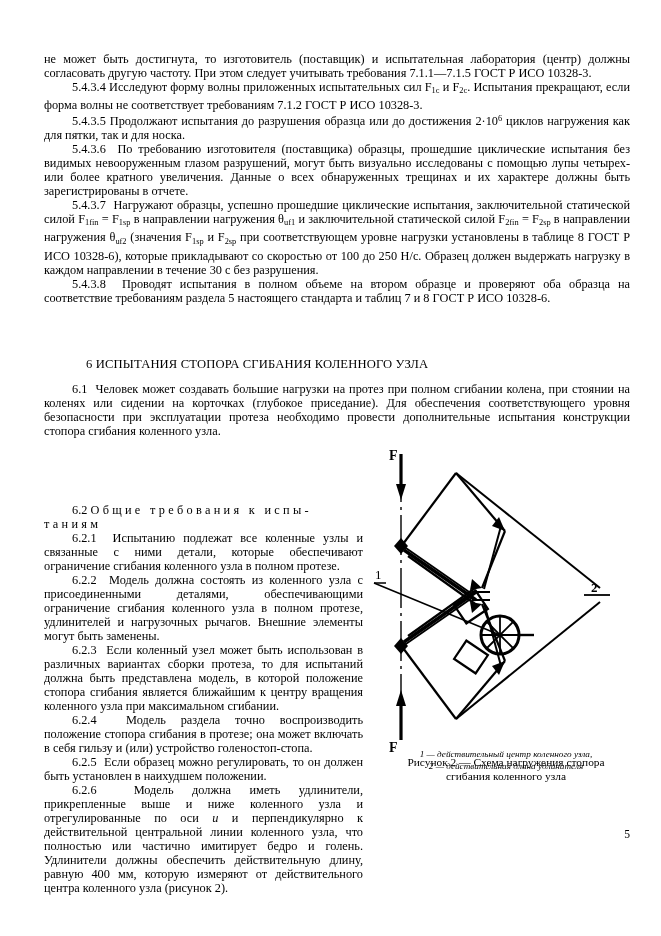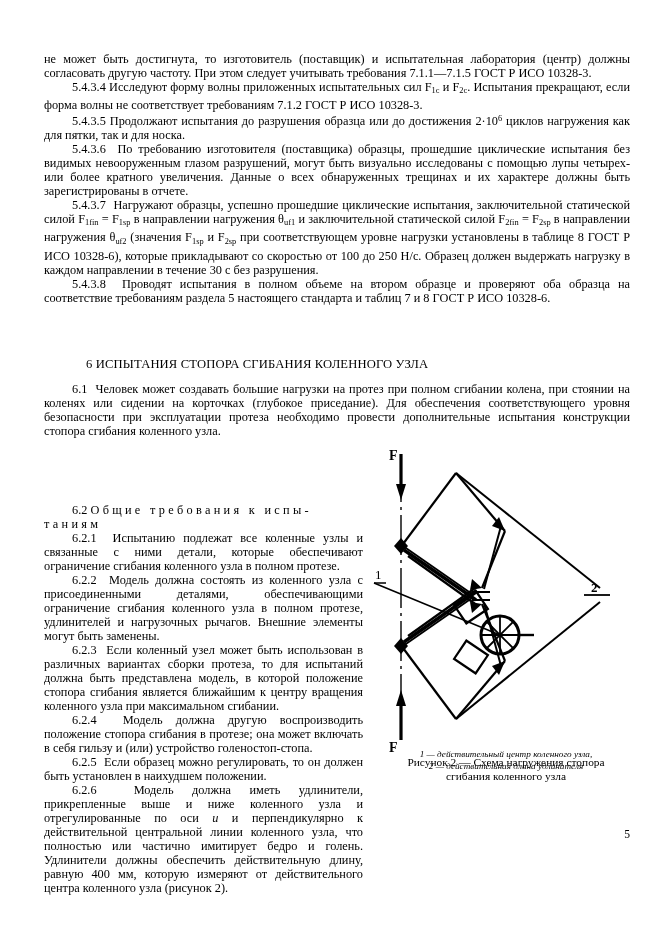--- a/index.html
+++ b/index.html
@@ -150,21 +150,21 @@
 
   <div class="col-left">
     <p class="tx ind"><span>6.2</span>&nbsp;<span class="spaced">Общие   требования   к  испы-</span><br><span class="spaced">таниям</span></p>
 
     <p class="tx ind"><span>6.2.1</span>&nbsp;&nbsp;<span>Испытанию подлежат все коленные узлы и связанные с ними детали, которые обеспечивают ограничение сгибания коленного узла в полном протезе.</span></p>
 
     <p class="tx ind"><span>6.2.2</span>&nbsp;&nbsp;<span>Модель должна состоять из коленного узла с присоединенными деталями, обеспечивающими ограничение сгибания коленного узла в полном протезе, удлинителей и нагрузочных рычагов. Внешние элементы могут быть заменены.</span></p>
 
     <p class="tx ind"><span>6.2.3</span>&nbsp;&nbsp;<span>Если коленный узел может быть использован в различных вариантах сборки протеза, то для испытаний должна быть представлена модель, в которой положение стопора сгибания является ближайшим к центру вращения коленного узла при максимальном сгибании.</span></p>
 
-    <p class="tx ind"><span>6.2.4</span>&nbsp;&nbsp;<span>Модель должна другую воспроизводить положение стопора сгибания в протезе; она может включать в себя гильзу и (или) устройство голеностоп-стопа.</span></p>
+    <p class="tx ind"><span>6.2.4</span>&nbsp;&nbsp;<span>Модель раздела точно воспроизводить положение стопора сгибания в протезе; она может включать в себя гильзу и (или) устройство голеностоп-стопа.</span></p>
 
     <p class="tx ind"><span>6.2.5</span>&nbsp;&nbsp;<span>Если образец можно регулировать, то он должен быть установлен в наихудшем положении.</span></p>
 
     <p class="tx ind"><span>6.2.6</span>&nbsp;&nbsp;<span>Модель должна иметь удлинители, прикрепленные выше и ниже коленного узла и отрегулированные по оси </span><span class="ital">и</span><span> и перпендикулярно к действительной центральной линии коленного узла, что полностью или частично имитирует бедро и голень. Удлинители должны обеспечить действительную длину, равную 400 мм, которую измеряют от действительного центра коленного узла (рисунок 2).</span></p>
   </div>
 
   <div class="figure">
     <svg width="268" height="320" viewBox="0 0 268 320">
       <g stroke="#000" fill="none" stroke-linecap="butt">
 

